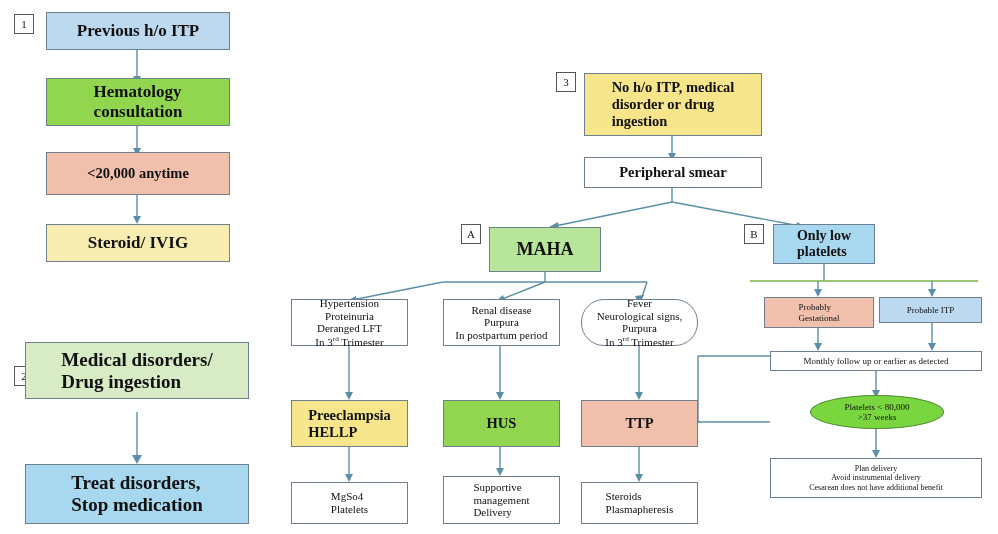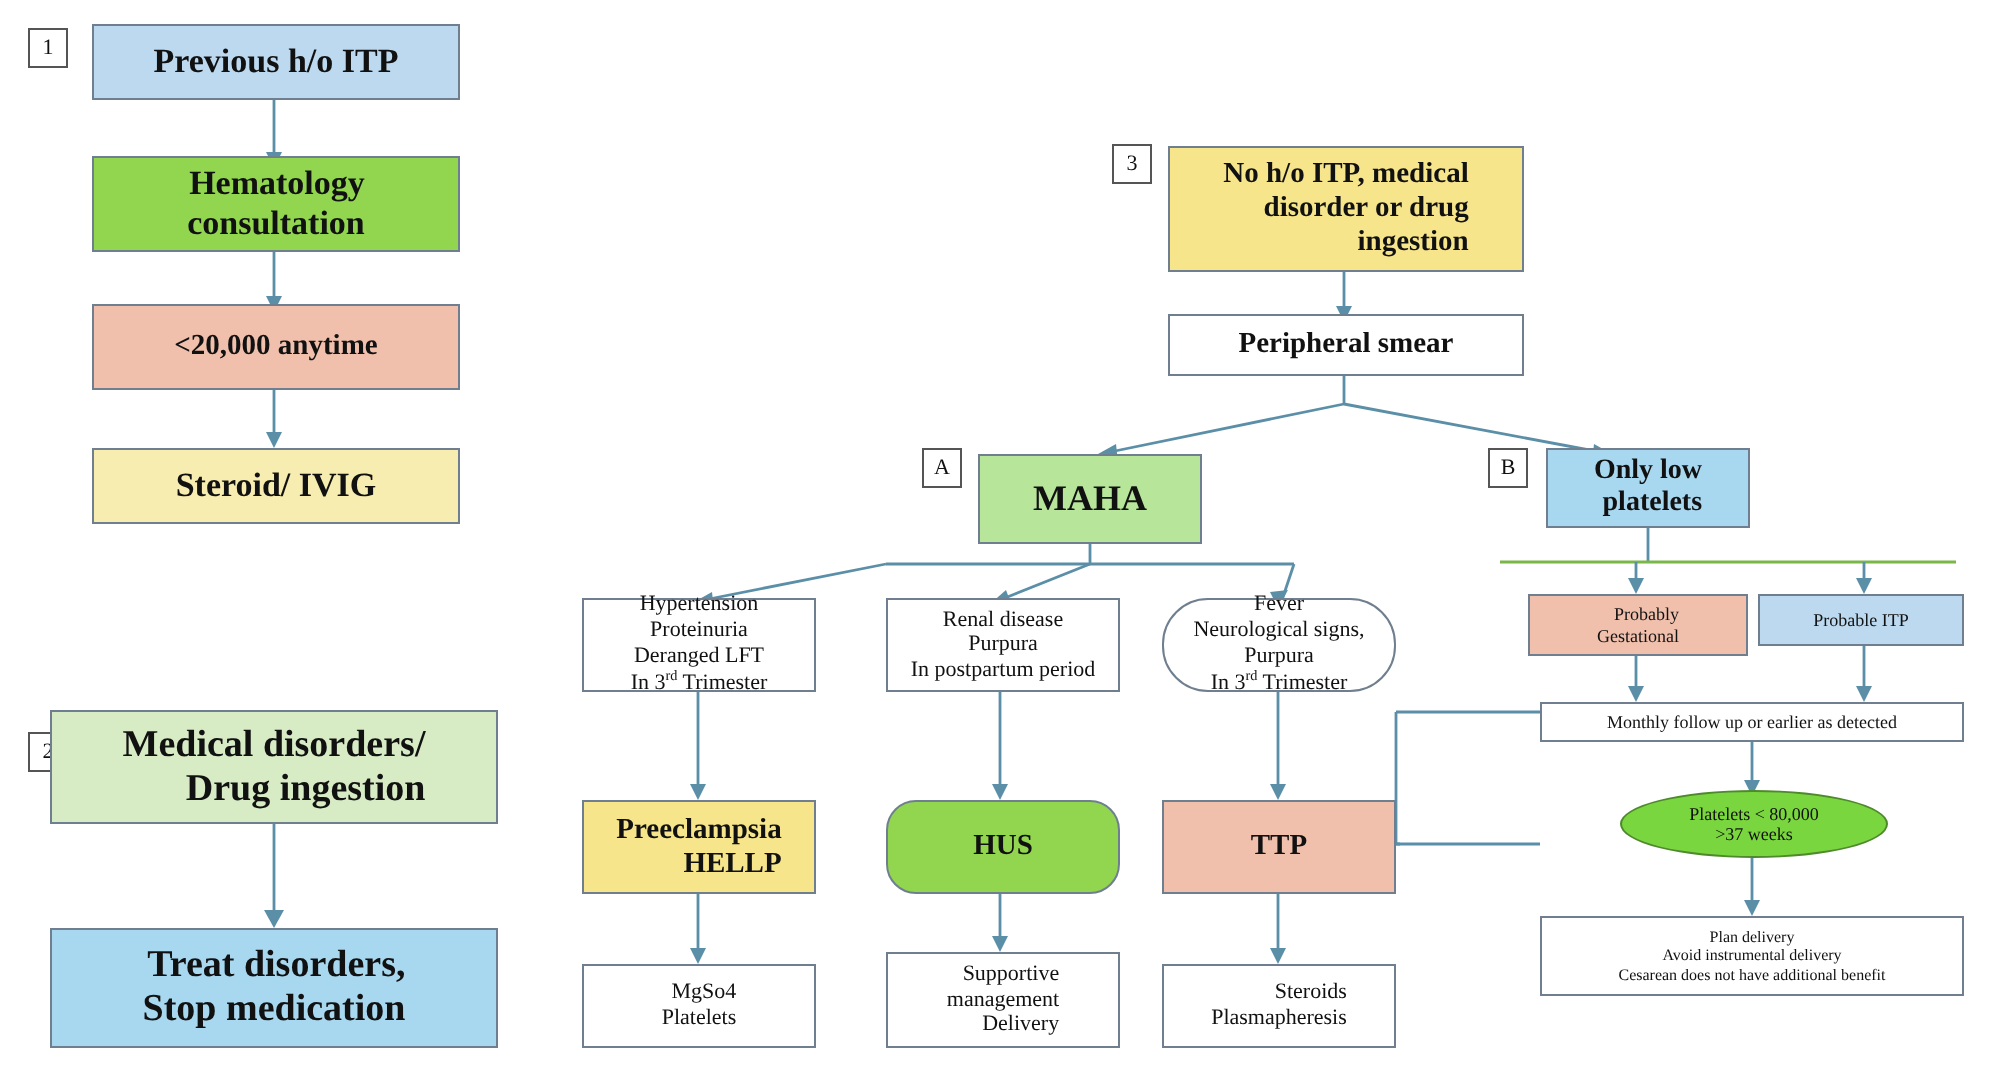--- a/index.html
+++ b/index.html
@@ -25,21 +25,21 @@
     height: 534px;
     pointer-events: none;
   }
   .node {
     position: absolute;
     box-sizing: border-box;
     border: 1px solid #6f7f8f;
     display: flex;
     align-items: center;
     justify-content: center;
-    text-align: right;
+    text-align: left;
     line-height: 1.15;
     color: #111111;
     padding: 2px 3px;
   }
   .num-box {
     position: absolute;
     box-sizing: border-box;
     border: 1px solid #555555;
     background: #ffffff;
     display: flex;
@@ -175,21 +175,21 @@
   </div>
 
   <div class="node" style="left:46px; top:152px; width:184px; height:43px; background:#f0c0ad; flex-direction:column;">
     <span class="med">&lt;20,000 anytime</span>
   </div>
 
   <div class="node big" style="left:46px; top:224px; width:184px; height:38px; background:#f7edb0;">
     <span>Steroid/ IVIG</span>
   </div>
 
-  <div class="node" style="left:25px; top:355px; width:224px; height:57px; background:#d7ecc5; font-size:19px; font-weight:bold;">
+  <div class="node" style="left:25px; top:342px; width:224px; height:57px; background:#d7ecc5; font-size:19px; font-weight:bold;">
     <span style="white-space:pre-line;">Medical disorders/
 Drug ingestion</span>
   </div>
 
   <div class="node" style="left:25px; top:464px; width:224px; height:60px; background:#a8d8ef; font-size:19px; font-weight:bold;">
     <span style="white-space:pre-line;">Treat disorders,
 Stop medication</span>
   </div>
 
   <div class="node med" style="left:584px; top:73px; width:178px; height:63px; background:#f6e58a;">
@@ -229,21 +229,21 @@
     <span class="small">Neurological signs,</span>
     <span class="small">Purpura</span>
     <span class="small">In 3<sup>rd</sup> Trimester</span>
   </div>
 
   <div class="node med" style="left:291px; top:400px; width:117px; height:47px; background:#f6e58a;">
     <span style="white-space:pre-line;">Preeclampsia
 HELLP</span>
   </div>
 
-  <div class="node med" style="left:443px; top:400px; width:117px; height:47px; background:#92d64f;border-radius:15px;">
+  <div class="node med" style="left:443px; top:400px; width:117px; height:47px; background:#92d64f;">
     <span>HUS</span>
   </div>
 
   <div class="node med" style="left:581px; top:400px; width:117px; height:47px; background:#f0c0ad;">
     <span>TTP</span>
   </div>
 
   <div class="node small" style="left:291px; top:482px; width:117px; height:42px; background:#ffffff;">
     <span style="white-space:pre-line;">MgSo4
 Platelets</span>

